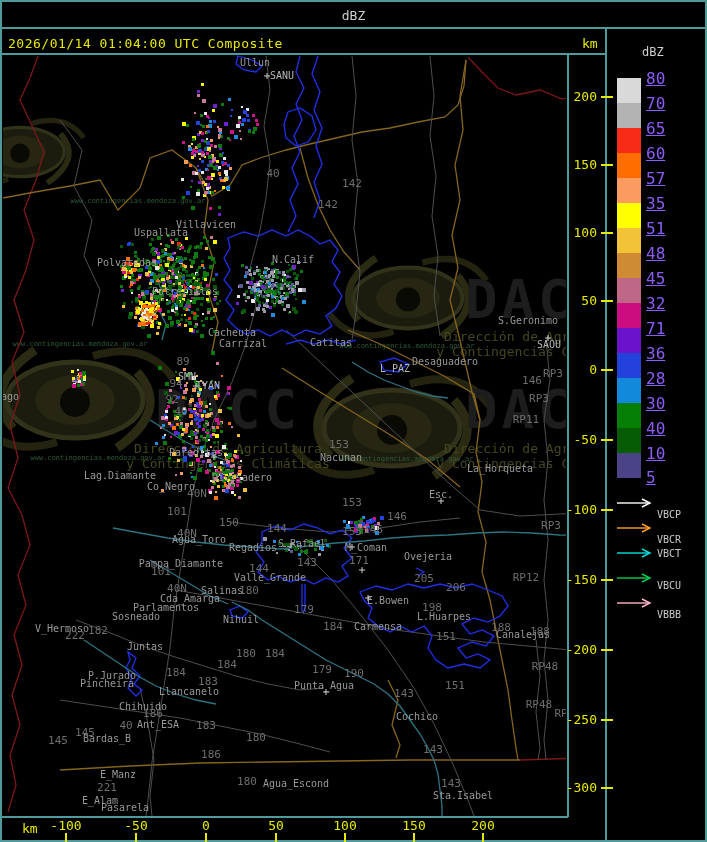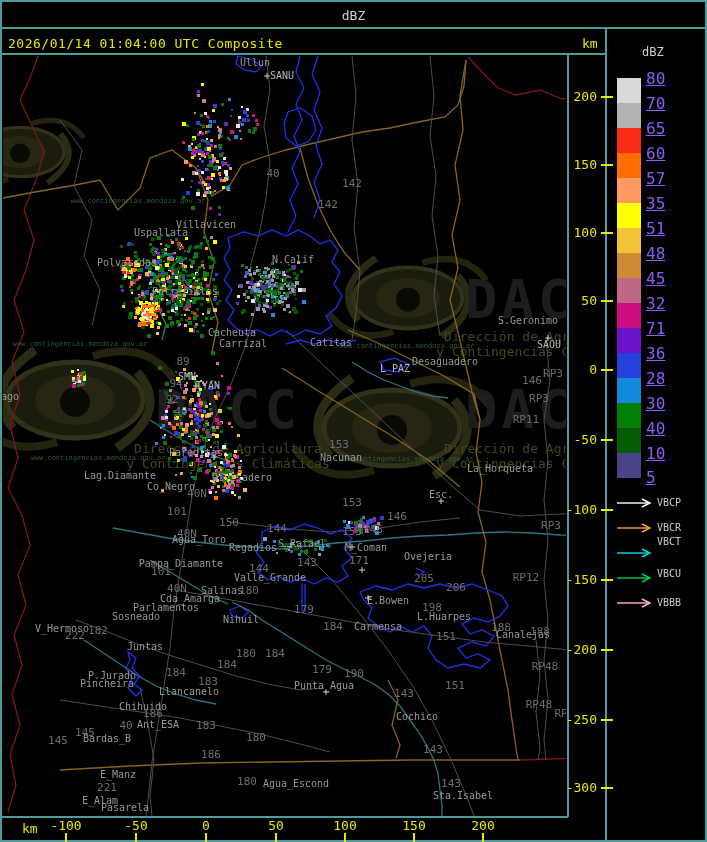--- a/index.html
+++ b/index.html
@@ -9,21 +9,21 @@
   .hline{position:absolute;height:2px;background:#4f9b9b;}
   .vline{position:absolute;width:2px;background:#4f9b9b;}
   #title-bar{position:absolute;left:0;top:0;width:707px;height:29px;line-height:27px;
       text-align:center;color:#cfcfcf;font-size:13px;}
   #timestamp{position:absolute;left:8px;top:36px;color:#e8e800;font-size:13px;letter-spacing:.5px;}
   #top-km{position:absolute;left:582px;top:36px;color:#e8e800;font-size:13px;}
   #bottom-km{position:absolute;left:22px;top:821px;color:#e8e800;font-size:13px;}
   #legend-title{position:absolute;left:642px;top:45px;color:#cfcfcf;font-size:12px;}
   .scale-block{position:absolute;left:617px;width:24px;height:25px;}
   .scale-label{position:absolute;left:646px;width:40px;color:#8b5cf6;font-size:16px;line-height:12px;text-decoration:underline;}
-  .vec-label{position:absolute;left:657px;width:46px;color:#c9c9c9;font-size:10px;line-height:11px;}
+  .vec-label{position:absolute;left:657px;width:46px;color:#c9c9c9;font-size:10px;line-height:11px;margin-top:12px;}
   svg text{font-family:"DejaVu Sans Mono",monospace;}
   #mapsvg{position:absolute;left:0;top:0;pointer-events:none;}
 </style>
 </head>
 <body>
 <div id="app">
 
 <div class="frame" style="left:0;top:0;width:707px;height:842px;"></div>
 <div id="title-bar" class="frame">
   <span>dBZ</span>

